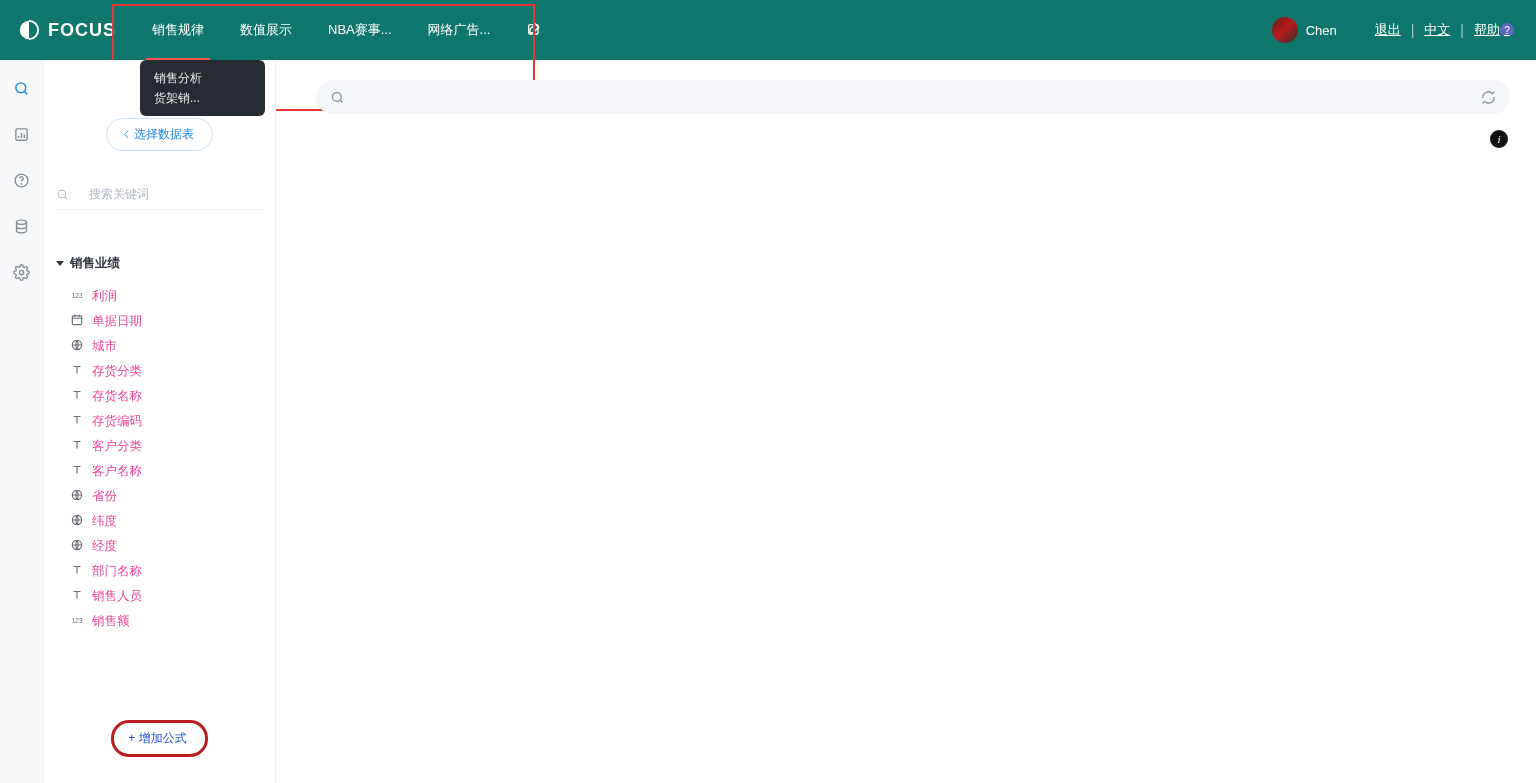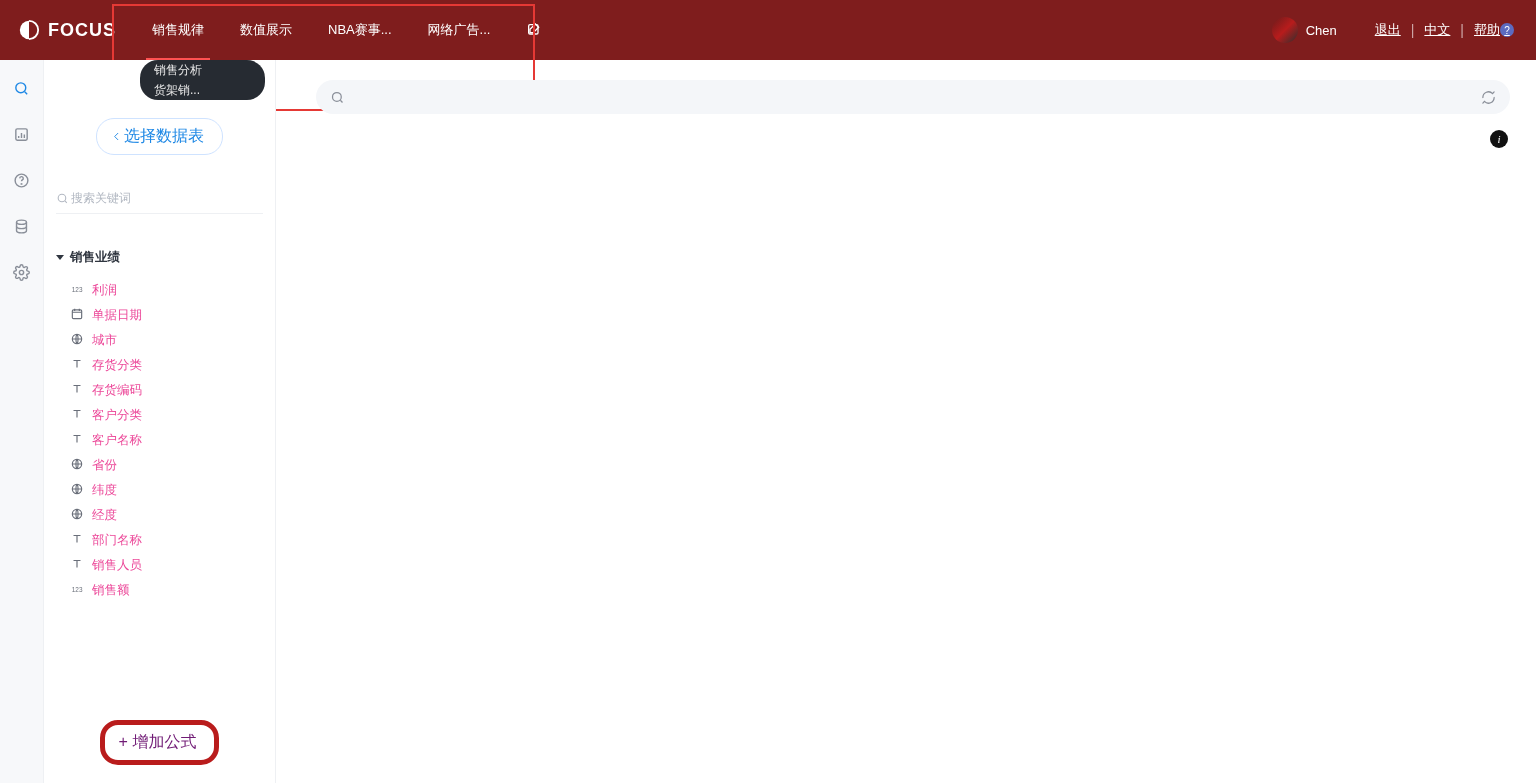--- a/index.html
+++ b/index.html
@@ -2,21 +2,21 @@
 <html><head>
 <meta charset="utf-8">
 <style>
   * { box-sizing: border-box; margin: 0; padding: 0; }
   html, body { height: 100%; font-family: -apple-system, BlinkMacSystemFont, "Segoe UI", "PingFang SC", "Microsoft YaHei", sans-serif; background:#fff; color:#333; }
   body { display:flex; flex-direction:column; }
 
   
   .header {
     height:60px;
-    background:#7f1d1d;
+    background:#0f766e;
     display:flex;
     color:#fff;
     font-size:14px;
     position:relative;
     flex-shrink:0;
   }
   .logo-block { display:flex; align-items:center; padding:0 18px; font-weight:600; font-size:18px; letter-spacing:1px; }
   .logo-block svg { width:22px; height:22px; margin-right:8px; }
 
   .top-tabs { display:flex; align-items:stretch; height:100%; }
@@ -36,22 +36,22 @@
     border:2px solid #e53935;
     pointer-events:none;
     top:4px; left:112px; width:423px; height:107px;
   }
 
   
   .tooltip {
     position:absolute;
     top:60px; left:140px;
     background:#262b32; color:#e8e8e8;
-    border-radius:18px;
-    padding:0 14px;
+    border-radius:6px;
+    padding:8px 14px;
     font-size:12px; line-height:20px;
     min-width:125px;
     z-index:10;
   }
   .tooltip-row { white-space:nowrap; cursor:pointer; }
 
   .header-right { margin-left:auto; display:flex; align-items:center; gap:0; padding-right:12px; }
   .avatar {
     width:26px; height:26px; border-radius:50%;
     background:linear-gradient(135deg,#6a1b1b 0%, #b71c1c 50%, #2e2e2e 100%);
@@ -83,56 +83,56 @@
 
   .side-panel {
     width:232px; background:#fff; display:flex; flex-direction:column;
     position:relative;
     border-right:1px solid #eef0f3;
   }
   .chip-btn {
     margin:58px auto 0;
     border:1px solid #cfe3ff;
     color:#1e88e5;
-    font-size:16px;
+    font-size:12px;
     padding:7px 18px 7px 14px;
     border-radius:18px;
     cursor:pointer;
     display:inline-flex;
     align-items:center;
     gap:2px;
     background:#fff;
   }
   .chip-btn svg { width:11px; height:11px; stroke:#1e88e5; }
 
-  .search-kw-wrap { margin:36px 12px 0; border-bottom:1px solid #eef0f3; padding-bottom:8px; display:flex; align-items:center; gap:2px; }
+  .search-kw-wrap { margin:36px 12px 0; border-bottom:1px solid #eef0f3; padding-bottom:8px; display:flex; align-items:center; gap:20px; }
   .search-kw-wrap svg { width:13px; height:13px; stroke:#b2b8c2; }
   .search-kw-wrap input {
     border:none; outline:none; font-size:12px; flex:1; color:#333; background:transparent;
   }
   .search-kw-wrap input::placeholder { color:#b2b8c2; }
 
-  .tree { margin:31px 0 0 0; padding:0 6px 0 6px; font-size:12.5px; color:#303640; overflow-y:auto; flex:1; }
+  .tree { margin:41px 0 0 0; padding:0 6px 0 6px; font-size:12.5px; color:#303640; overflow-y:auto; flex:1; }
   .tree-head { display:flex; align-items:center; gap:6px; padding:4px 6px; font-weight:600; cursor:pointer; }
   .tree-head .caret {
     width:0; height:0; border-left:4px solid transparent; border-right:4px solid transparent;
     border-top:5px solid #303640;
   }
   .tree-children { margin-top:8px; }
   .field-row {
     display:flex; align-items:flex-start; gap:8px; padding:4px 6px 4px 20px;
     color:#ec4899; cursor:pointer;
   }
   .field-row svg { width:14px; height:14px; flex-shrink:0; }
   .field-row span.lbl { white-space:nowrap; }
 
   .side-bottom { padding:14px 0 18px; display:flex; justify-content:center; border-top:1px solid transparent; }
   .chip-btn.secondary {
-    margin:0;
-    border:5px solid #b91c1c; color:#701a75;
+    margin:8px;
+    border:3px solid #b91c1c; color:#1d4ed8;
   }
 
   
   .main { flex:1; position:relative; padding:20px 26px 0 40px; }
   .main-search {
     background:#f4f6f9;
     border-radius:20px;
     height:34px;
     display:flex; align-items:center;
     padding:0 14px; gap:10px;
@@ -288,20 +288,26 @@
           <div class="field-row">
             <svg viewBox="0 0 24 24" fill="none" stroke="#6a6f7a" stroke-width="2">
               <path d="M6 6h12M12 6v12"></path>
             </svg>
             <span class="lbl">存货分类</span>
           </div>
           <div class="field-row">
             <svg viewBox="0 0 24 24" fill="none" stroke="#6a6f7a" stroke-width="2">
               <path d="M6 6h12M12 6v12"></path>
             </svg>
+            <span class="lbl">存货名称</span>
+          </div>
+          <div class="field-row">
+            <svg viewBox="0 0 24 24" fill="none" stroke="#6a6f7a" stroke-width="2">
+              <path d="M6 6h12M12 6v12"></path>
+            </svg>
             <span class="lbl">存货编码</span>
           </div>
           <div class="field-row">
             <svg viewBox="0 0 24 24" fill="none" stroke="#6a6f7a" stroke-width="2">
               <path d="M6 6h12M12 6v12"></path>
             </svg>
             <span class="lbl">客户分类</span>
           </div>
           <div class="field-row">
             <svg viewBox="0 0 24 24" fill="none" stroke="#6a6f7a" stroke-width="2">

